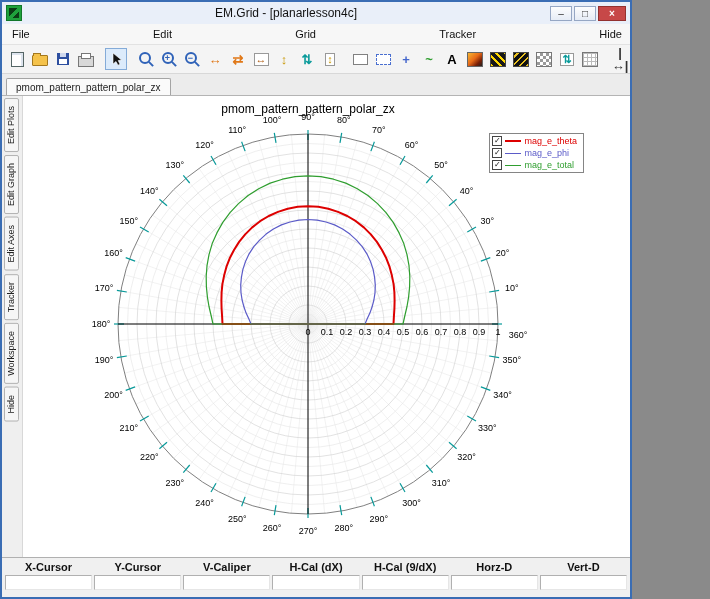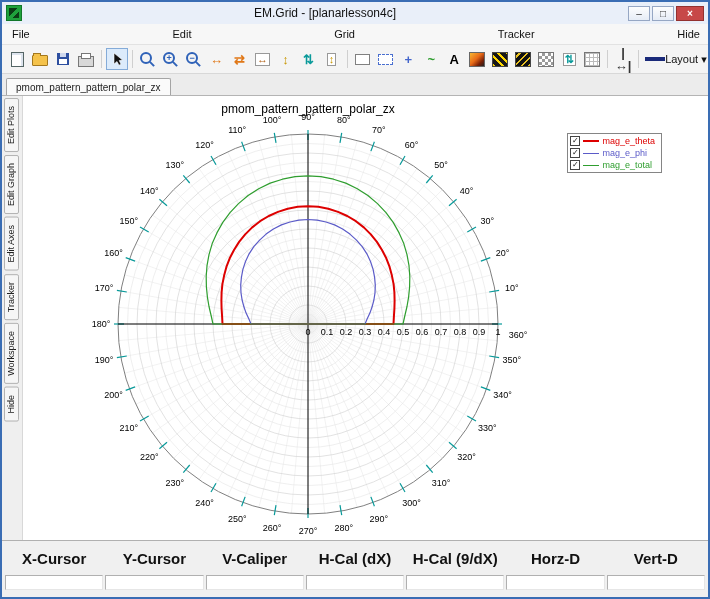--- a/index.html
+++ b/index.html
@@ -1,16 +1,16 @@
 <!DOCTYPE html>
 <html><head>
 <meta charset="utf-8">
 <style>
   html,body{margin:0;padding:0;background:#8a8a8a;font-family:"Liberation Sans",sans-serif;}
-  .window{box-sizing:border-box;width:710px;height:599px;border:2px solid #3a6db4;background:#f0f0f0;display:flex;flex-direction:column;overflow:hidden;}
+  .window{box-sizing:border-box;width:632px;height:599px;border:2px solid #3a6db4;background:#f0f0f0;display:flex;flex-direction:column;overflow:hidden;}
   
   .titlebar{height:22px;background:#e9eff9;display:flex;align-items:center;padding:0 4px;flex:0 0 auto;}
   .app-icon{width:14px;height:14px;background:#1fa23c;border:1px solid #11772a;display:inline-block;position:relative;}
   .app-icon::after{content:"";position:absolute;inset:2px;background:linear-gradient(135deg,#0b3d16 45%,transparent 45%),linear-gradient(315deg,#0b3d16 35%,transparent 35%);}
   .title{flex:1;text-align:center;font-size:12px;color:#111;}
   .winbtns{display:flex;gap:2px;}
   .wbtn{box-sizing:border-box;width:22px;height:15px;border:1px solid #96a7c4;background:linear-gradient(#fdfdfd,#e6ecf6);font-size:10px;line-height:13px;text-align:center;color:#333;cursor:default;}
   .wbtn.close{background:#c74848;border-color:#93312f;color:#fff;width:28px;font-weight:bold;}
   
   .menubar{height:20px;background:#f7f7f7;display:flex;align-items:center;font-size:11px;border-bottom:1px solid #e2e2e2;padding-left:2px;flex:0 0 auto;justify-content:space-between;}
@@ -51,21 +51,21 @@
   .plot-area{flex:1;position:relative;background:#fff;overflow:hidden;}
   .plot-title{position:absolute;top:6px;left:0;width:570px;text-align:center;font-size:12px;color:#000;}
   #chart{position:absolute;left:0;top:0;width:100%;height:100%;}
   .legend{position:absolute;top:37px;right:46px;border:1px solid #858585;background:#fff;padding:2px 6px 2px 2px;display:flex;flex-direction:column;gap:2px;z-index:2;}
   .lrow{display:flex;align-items:center;gap:3px;font-size:9px;}
   .cb{box-sizing:border-box;width:10px;height:10px;border:1px solid #444;background:#fff;font-size:8px;line-height:8px;text-align:center;color:#111;}
   .lline{width:16px;height:0;border-top-style:solid;}
   
   .readout{background:#f0f0f0;border-top:1px solid #b0b0b0;padding:1px 2px 7px 2px;flex:0 0 auto;}
   .rhead{display:flex;}
-  .rhead .col{flex:1;text-align:center;font-size:15px;font-weight:bold;color:#111;padding:8px 0;}
+  .rhead .col{flex:1;text-align:center;font-size:11px;font-weight:bold;color:#111;padding:2px 0;}
   .rcells{display:flex;gap:2px;padding:0 1px;}
   .rcells .cell{flex:1;height:13px;background:#fff;border:1px solid #b0b0b0;border-right-color:#e6e6e6;border-bottom-color:#e6e6e6;}
 </style>
 </head>
 <body>
 
 <div class="window">
 
   <div class="titlebar">
     <span class="app-icon"></span>

